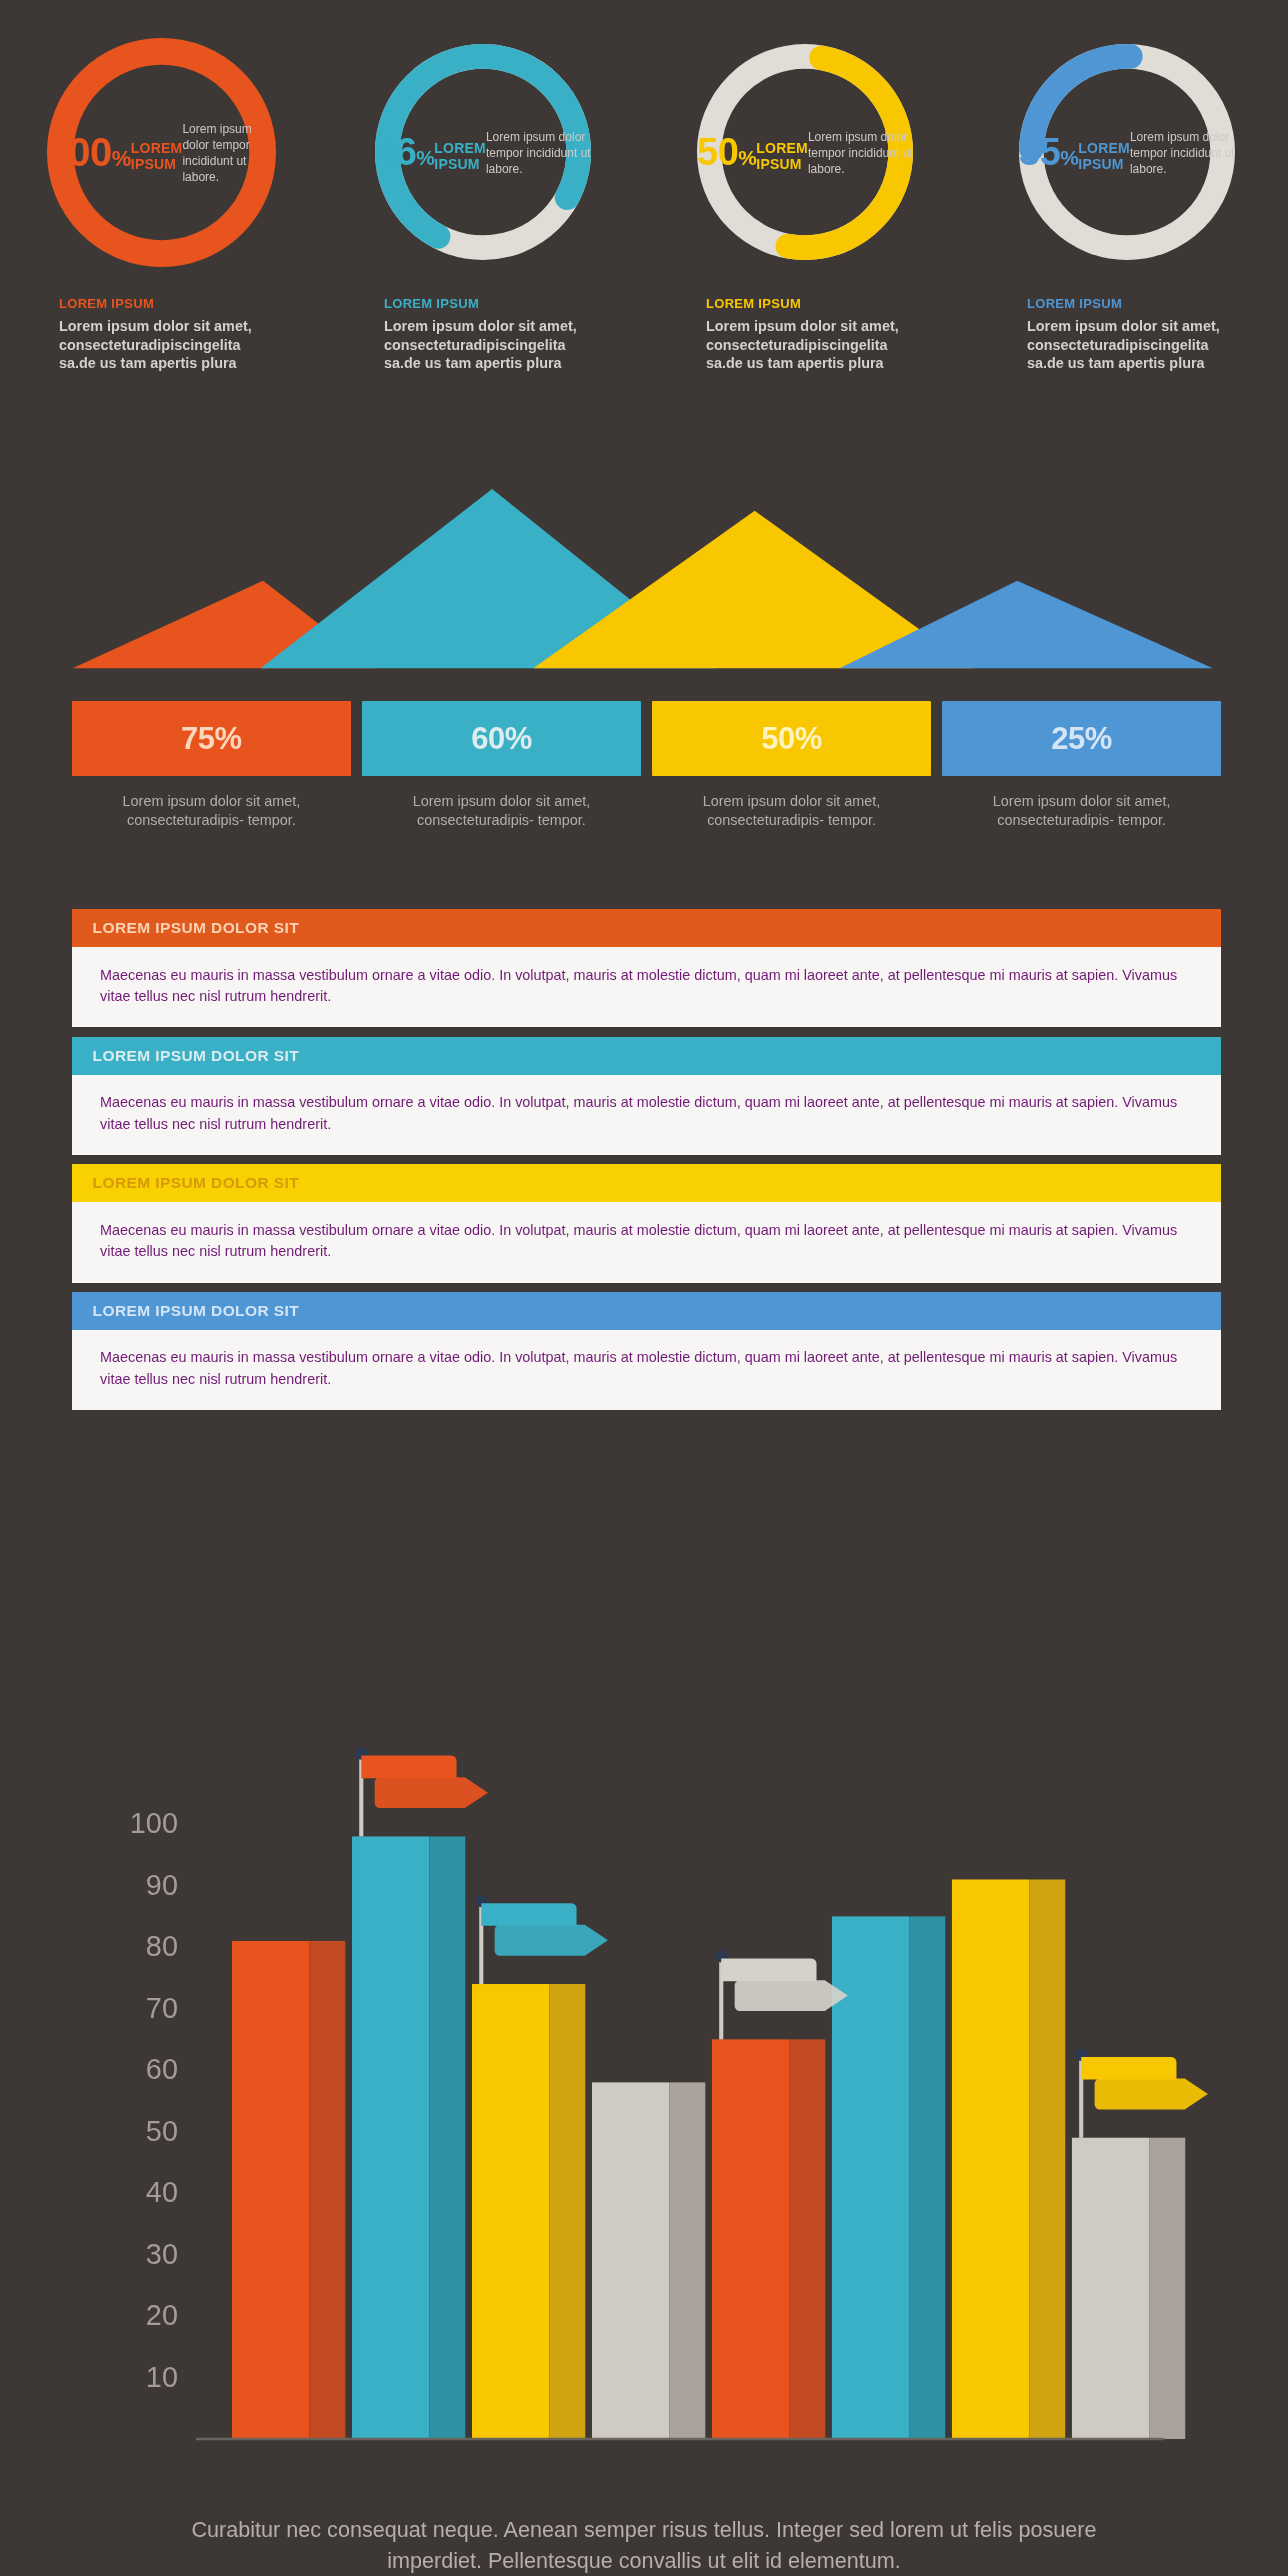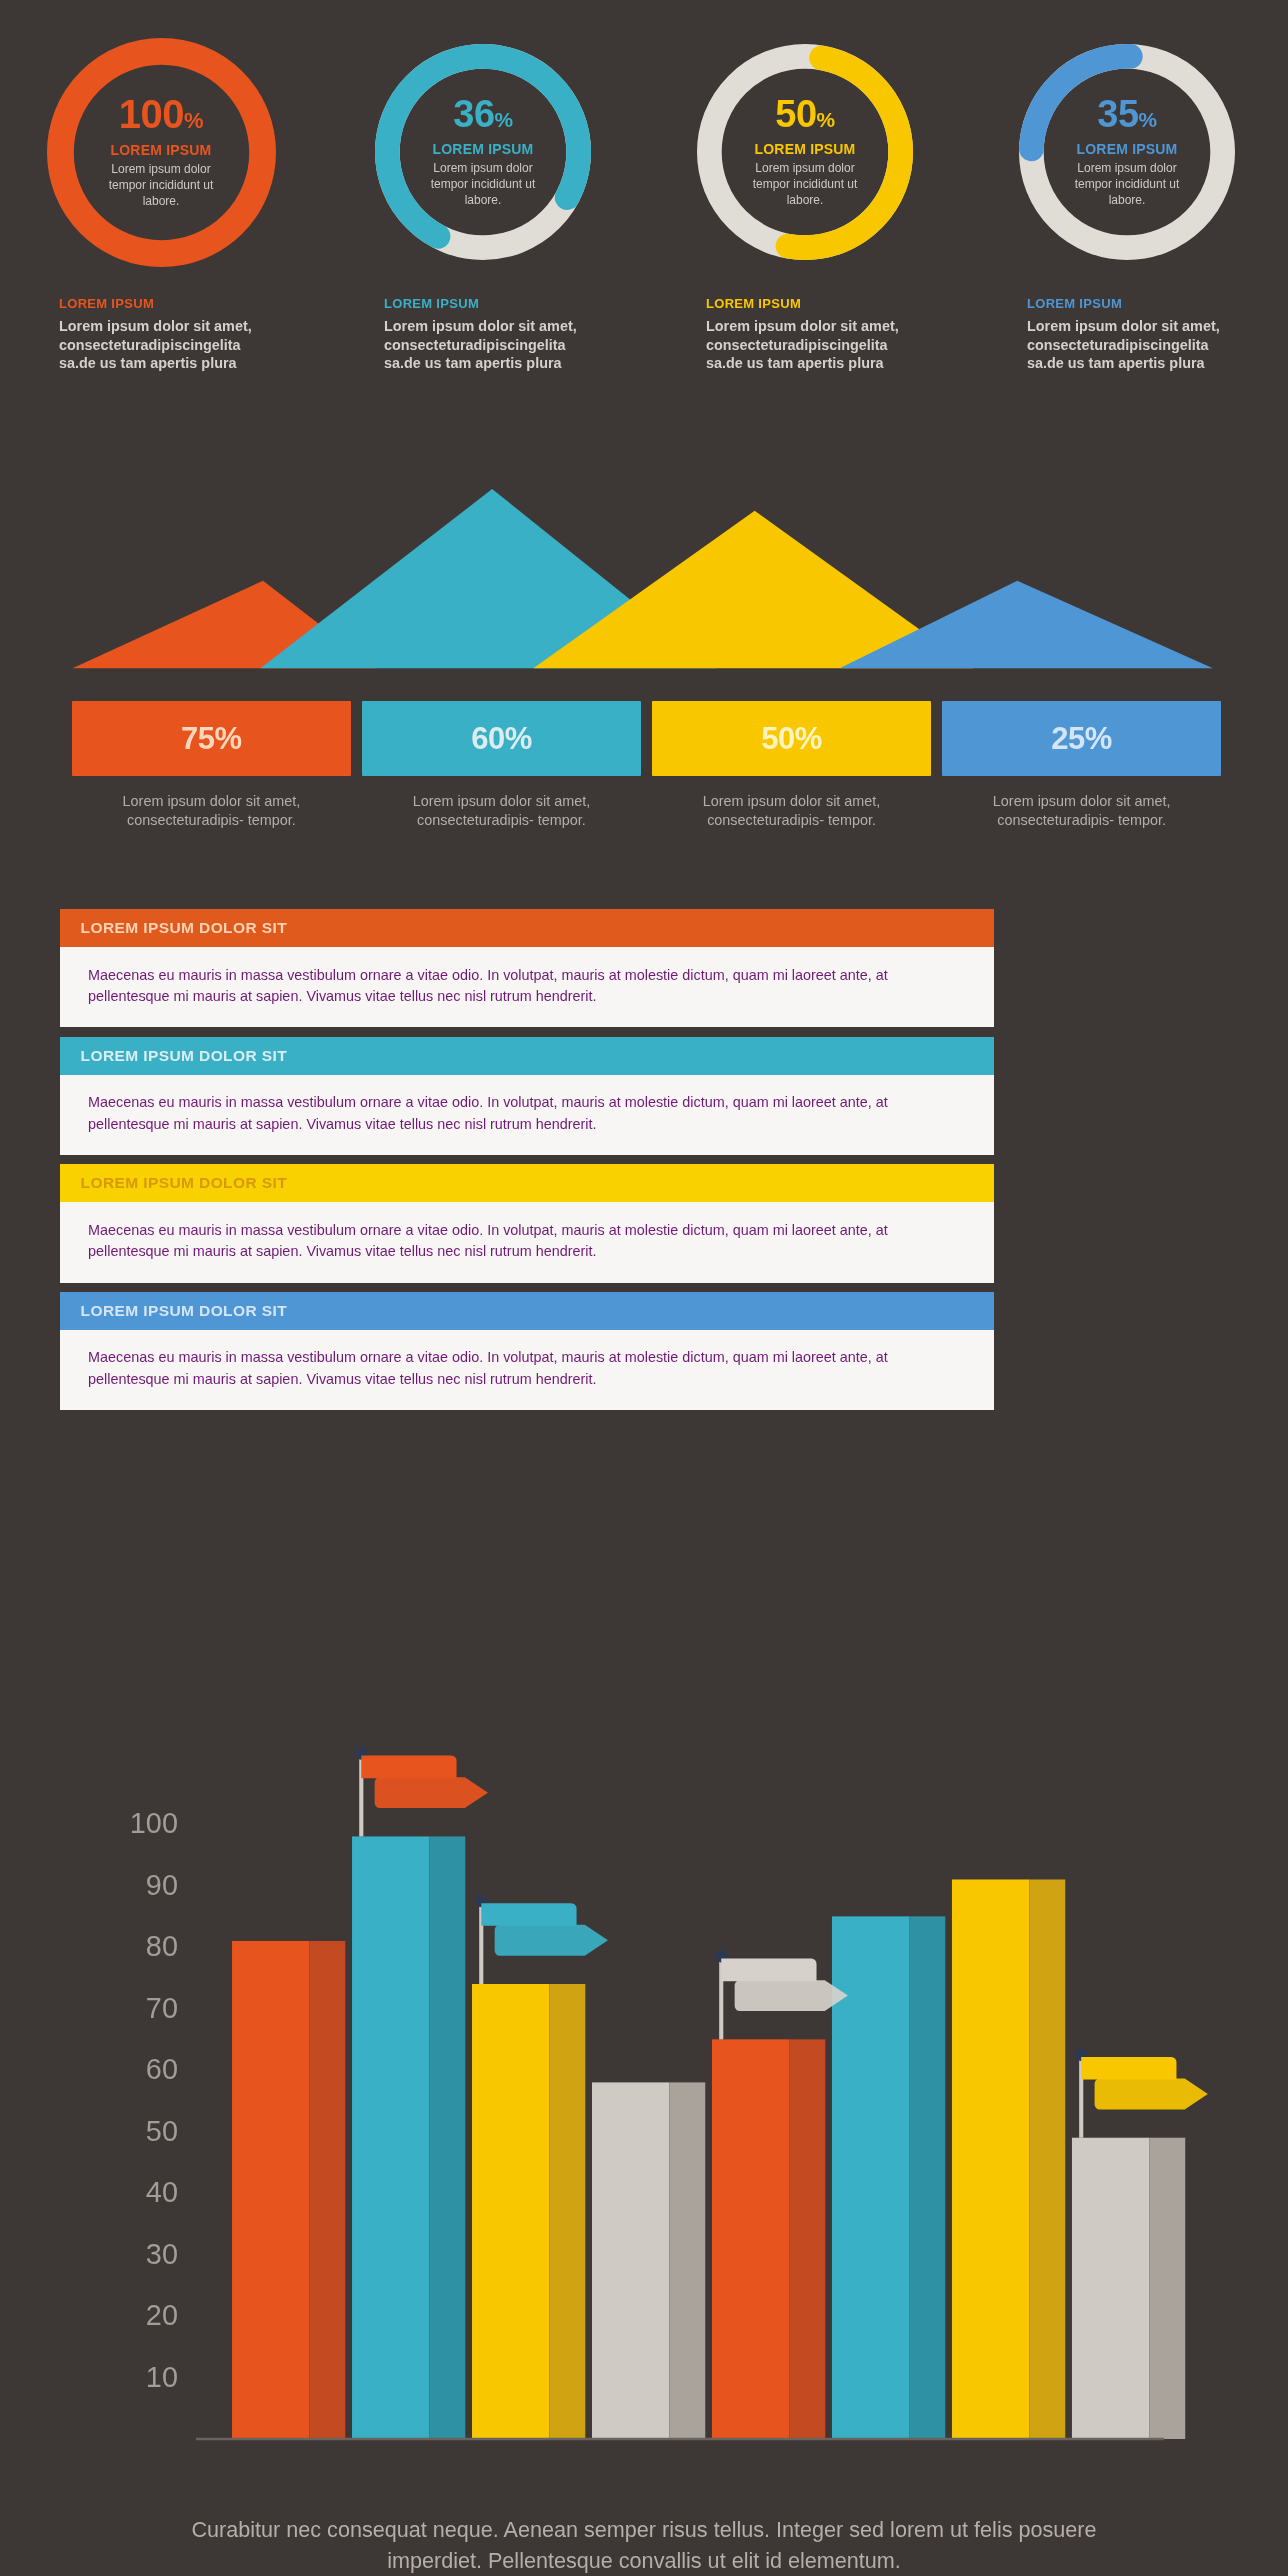--- a/index.html
+++ b/index.html
@@ -19,22 +19,22 @@
     display: flex;
   }
   .donut-cell {
     width: 322px; height: 242px;
     display: flex; align-items: center; justify-content: center;
   }
   .donut-wrap { position: relative; }
   .donut-wrap svg { display: block; }
   .donut-inner {
     position: absolute; left: 0; top: 0; width: 100%; height: 100%;
-    display: flex; flex-direction: column; align-items: center; justify-content: center;
-    text-align: center;
+    display: flex; flex-direction: row; align-items: center; justify-content: center;
+    text-align: left;
   }
   .donut-pct { font-weight: bold; line-height: 1; letter-spacing: -0.5px; }
   .donut-pct .num { font-size: 1em; }
   .donut-pct .sym { font-size: 0.55em; font-weight: bold; }
   .donut-title { font-weight: bold; letter-spacing: 0.2px; margin-top: 0.55em; }
   .donut-sub { color: #cfc9c5; line-height: 1.32; margin-top: 0.35em; }
 
   
   .feat-row {
     position: absolute; left: 0; top: 296px;
@@ -69,21 +69,21 @@
     height: 75px; display: flex; align-items: center; justify-content: center;
     border-radius: 1px;
   }
   .pct-box span { font-size: 31px; font-weight: bold; letter-spacing: -0.5px; }
   .pct-caption {
     margin-top: 16px; text-align: center; font-size: 14.4px; color: #b4aeaa;
     line-height: 1.34; font-weight: 300; padding: 0 9.3px;
   }
 
   
-  .acc { position: absolute; left: 60px; top: 909px; width: 934px; }
+  .acc { position: absolute; left: 72px; top: 909px; width: 1149px; }
   .acc-item { margin-bottom: 9.3px; }
   .acc-head {
     height: 38px; display: flex; align-items: center; padding-left: 20.6px;
   }
   .acc-head span {
     font-size: 15.5px; font-weight: bold; letter-spacing: 0.4px;
   }
   .acc-body {
     background: #f7f6f4; padding: 17.5px 28px 19.6px 28px;
   }

